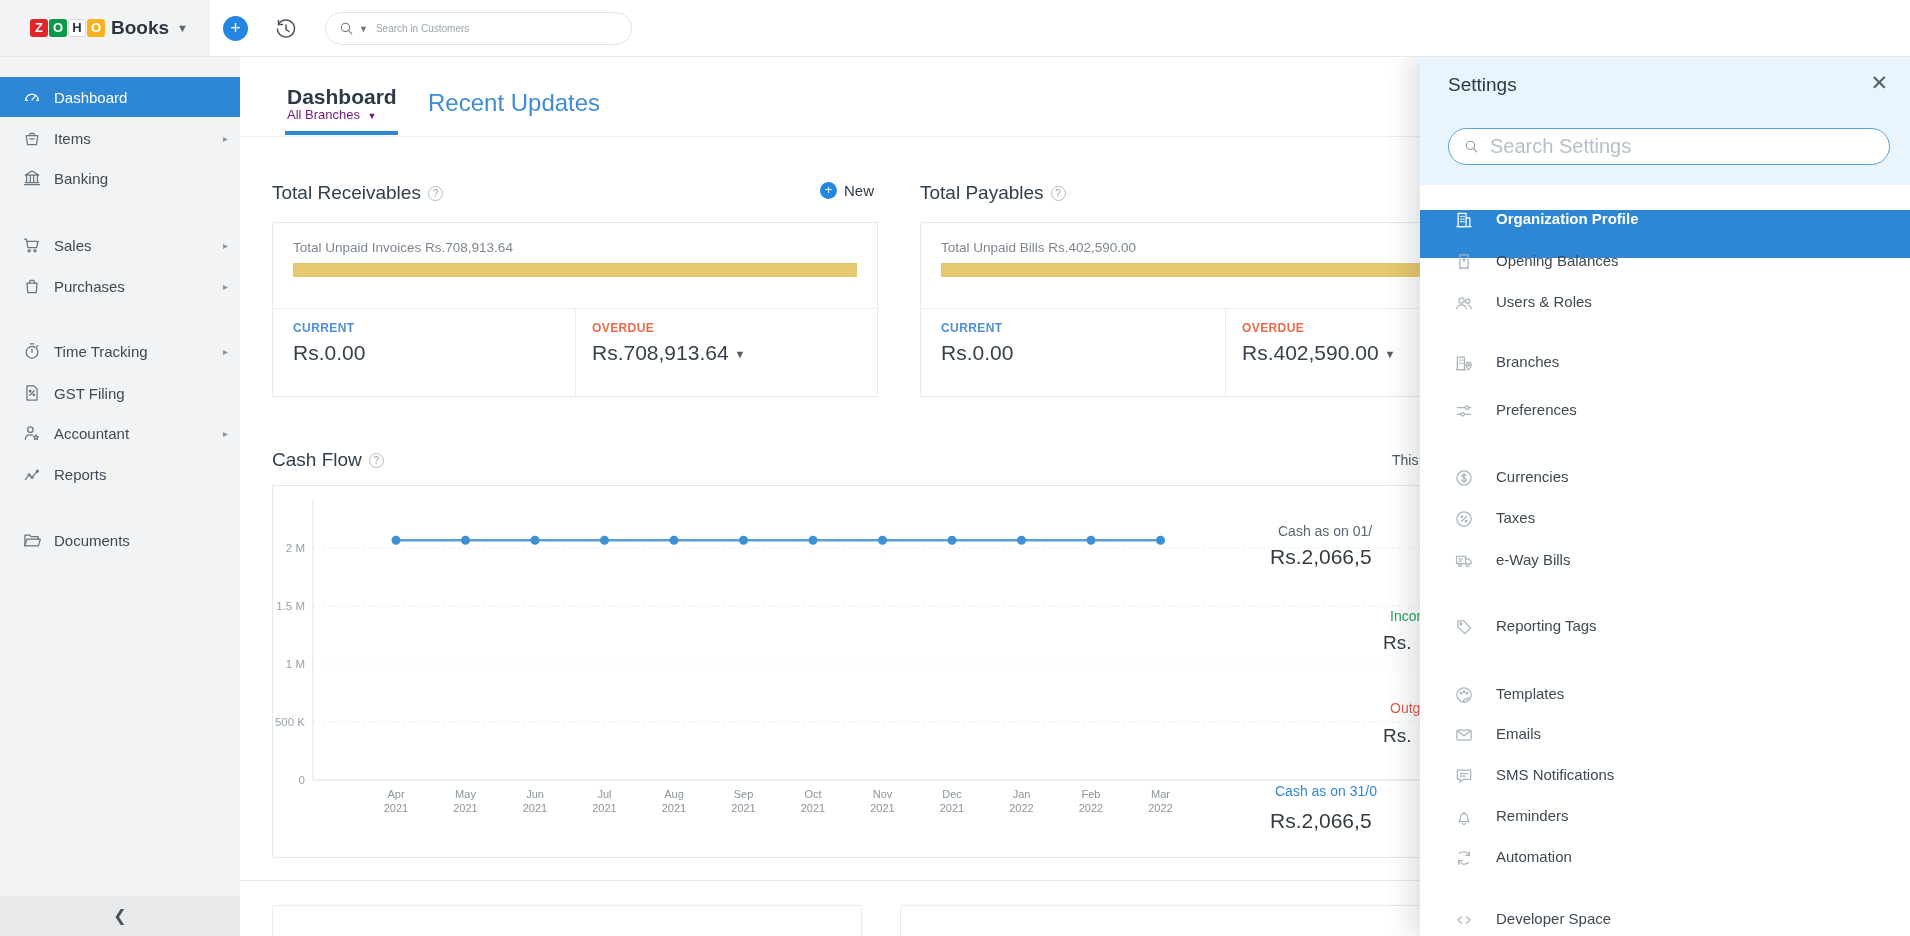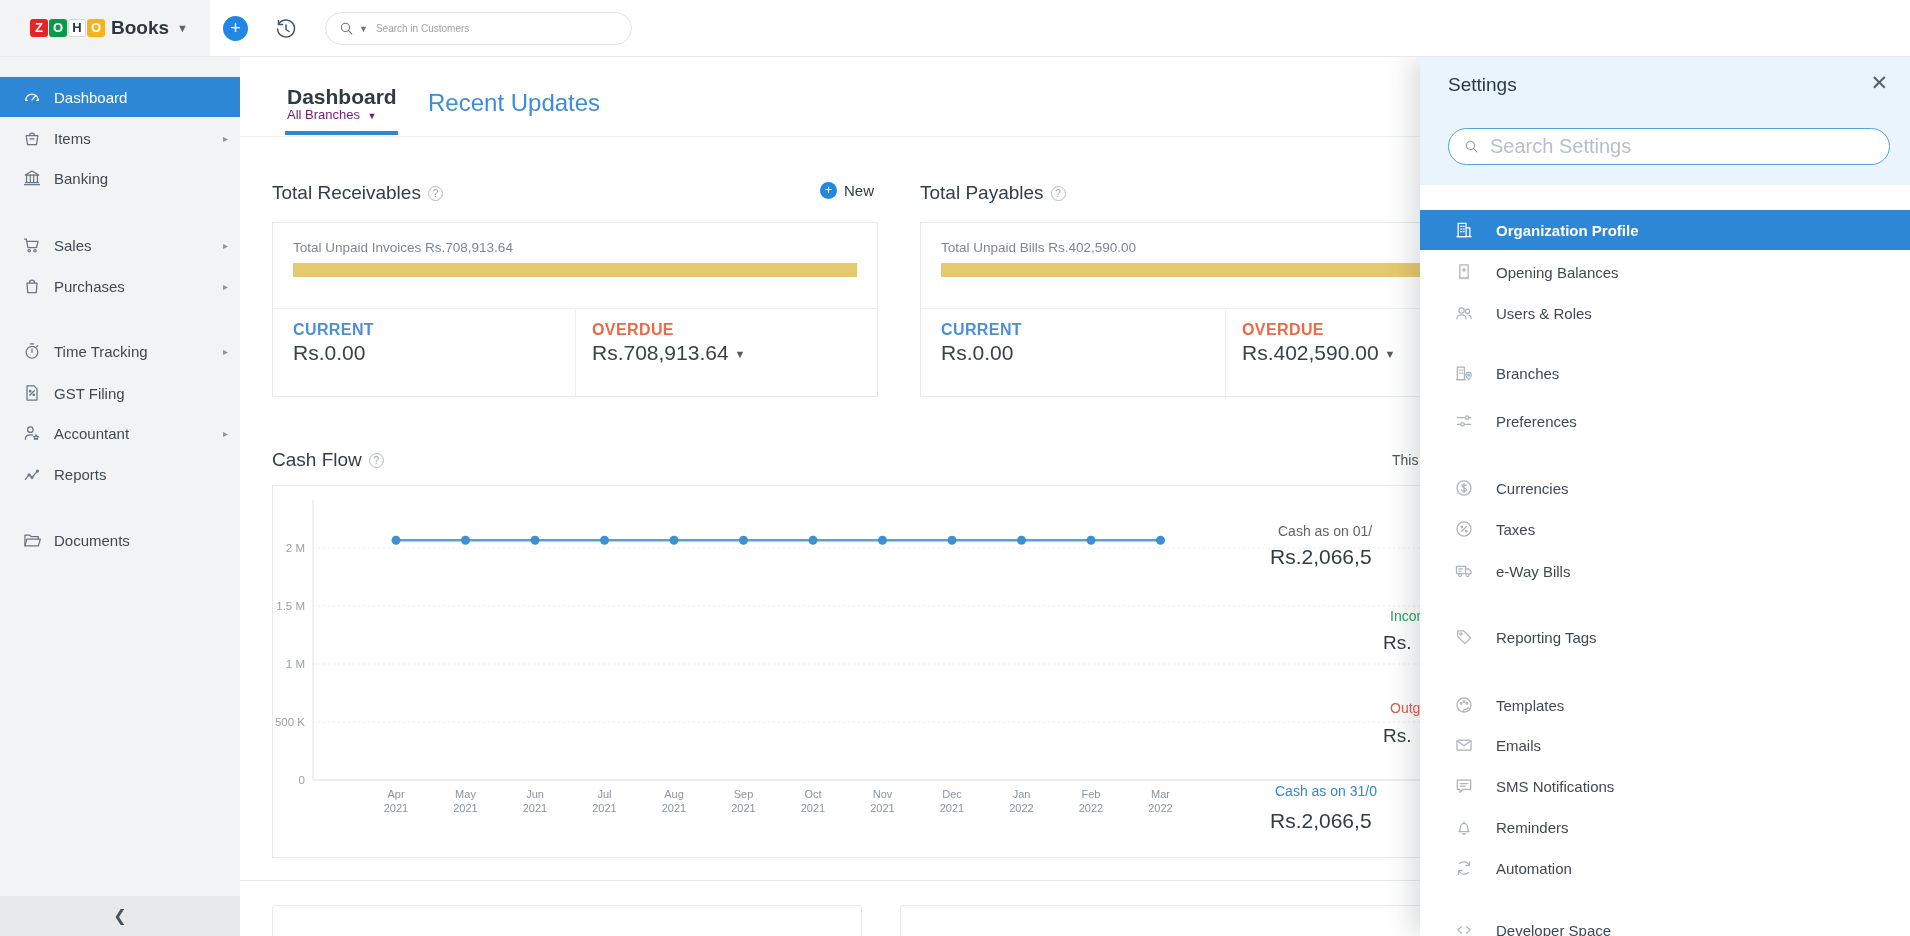--- a/index.html
+++ b/index.html
@@ -47,21 +47,21 @@
   .sec-title { position:absolute; font-size:19px; color:#32404d; }
   .help-dot { display:inline-block; width:15px; height:15px; border:1px solid #b4bcc4; border-radius:50%; color:#9aa4ad; font-size:10px; line-height:14px; text-align:center; vertical-align:2px; margin-left:7px; }
   .new-btn { position:absolute; left:580px; top:125px; font-size:15px; color:#2e3a46; cursor:pointer; display:flex; align-items:center; }
   .new-btn .pc { width:17px; height:17px; border-radius:50%; background:#2387e1; color:#fff; font-size:13px; line-height:16px; text-align:center; margin-right:7px; }
 
   .sum-card { position:absolute; top:165px; height:175px; background:#fff; border:1px solid #e7e9eb; }
   .sum-card .unpaid { position:absolute; left:20px; top:17px; font-size:13.5px; color:#7d8791; }
   .sum-card .ybar { position:absolute; left:20px; right:20px; top:40px; height:14px; background:#e6c96e; }
   .sum-card .hdiv { position:absolute; left:0; right:0; top:85px; height:1px; background:#eceef0; }
   .sum-card .vdiv { position:absolute; left:50%; top:85px; bottom:0; width:1px; background:#eceef0; }
-  .amt-label { position:absolute; top:98px; font-size:16px; font-weight:bold; letter-spacing:.4px; }
+  .amt-label { position:absolute; top:98px; font-size:12px; font-weight:bold; letter-spacing:.4px; }
   .amt-label.cur { left:20px; color:#4d8fd6; }
   .amt-label.ovd { color:#ea6a48; }
   .amt-value { position:absolute; top:118px; font-size:21px; color:#39424c; }
   .amt-value .dd { font-size:11px; color:#555e66; margin-left:6px; vertical-align:2px; }
 
   .cf-title { position:absolute; left:32px; top:392px; font-size:19px; color:#32404d; }
   .cf-period { position:absolute; left:1152px; top:395px; font-size:14px; color:#4a545e; white-space:nowrap; }
   .chart-card { position:absolute; left:32px; top:428px; width:1258px; height:373px; border:1px solid #e7e9eb; background:#fff; }
 
   .cfr-item { position:absolute; white-space:nowrap; }
@@ -76,21 +76,21 @@
 
   
   .settings { position:absolute; left:1420px; top:57px; width:490px; height:879px; background:#fff; z-index:30; box-shadow:-10px 0 24px rgba(50,60,70,.16); }
   .settings .caret { position:absolute; left:325px; top:-7px; width:14px; height:14px; background:#e9f4fc; border-left:1px solid #d2e5f3; border-top:1px solid #d2e5f3; transform:rotate(45deg); }
   .set-head { position:absolute; left:0; top:0; width:490px; height:128px; background:#e9f4fc; }
   .set-title { position:absolute; left:28px; top:17px; font-size:19px; color:#2c3a47; }
   .set-close { position:absolute; right:22px; top:14px; font-size:21px; color:#55606b; background:none; border:none; cursor:pointer; }
   .set-search { position:absolute; left:28px; top:71px; width:442px; height:37px; border:1.5px solid #53a3e0; border-radius:19px; background:#fff; display:flex; align-items:center; padding:0 14px; }
   .set-search input { border:none; outline:none; flex:1; font-size:20px; color:#3a444e; font-family:inherit; background:transparent; }
   .set-search input::placeholder { color:#b6bfc9; }
-  .set-item { position:absolute; left:0; width:490px; height:40px; display:flex; align-items:center; padding-left:34px; font-size:15px; color:#3e4953; cursor:pointer; }
+  .set-item { position:absolute; left:0; width:490px; height:48px; display:flex; align-items:flex-start; padding-left:34px; font-size:15px; color:#3e4953; cursor:pointer; }
   .set-item .ic { width:20px; height:20px; margin-right:22px; flex:none; }
   .set-item .ic svg { stroke:#aab4bd; }
   .set-item.active { background:#2e87d4; color:#fff; font-weight:bold; }
   .set-item.active .ic svg { stroke:#fff; }
 
   .icon-svg { width:100%; height:100%; fill:none; stroke-width:1.5; stroke-linecap:round; stroke-linejoin:round; }
   .dk { stroke:#4a545e; }
 </style>
 </head>
 <body>

